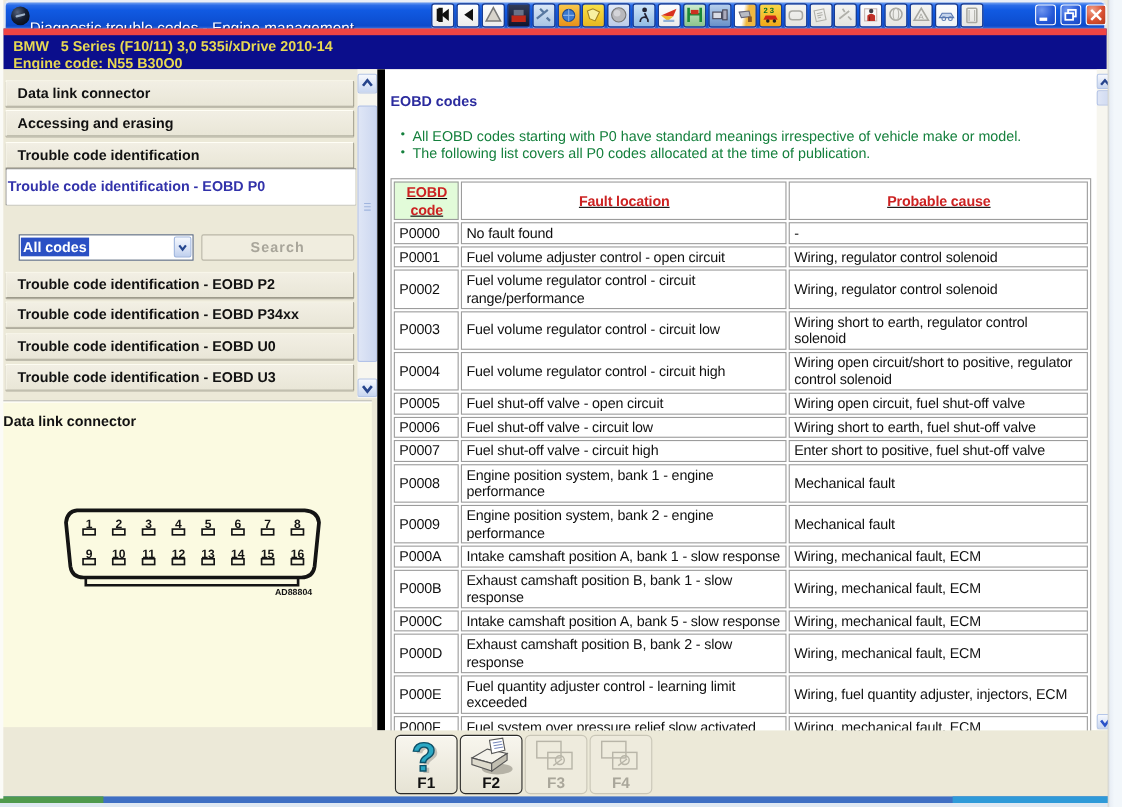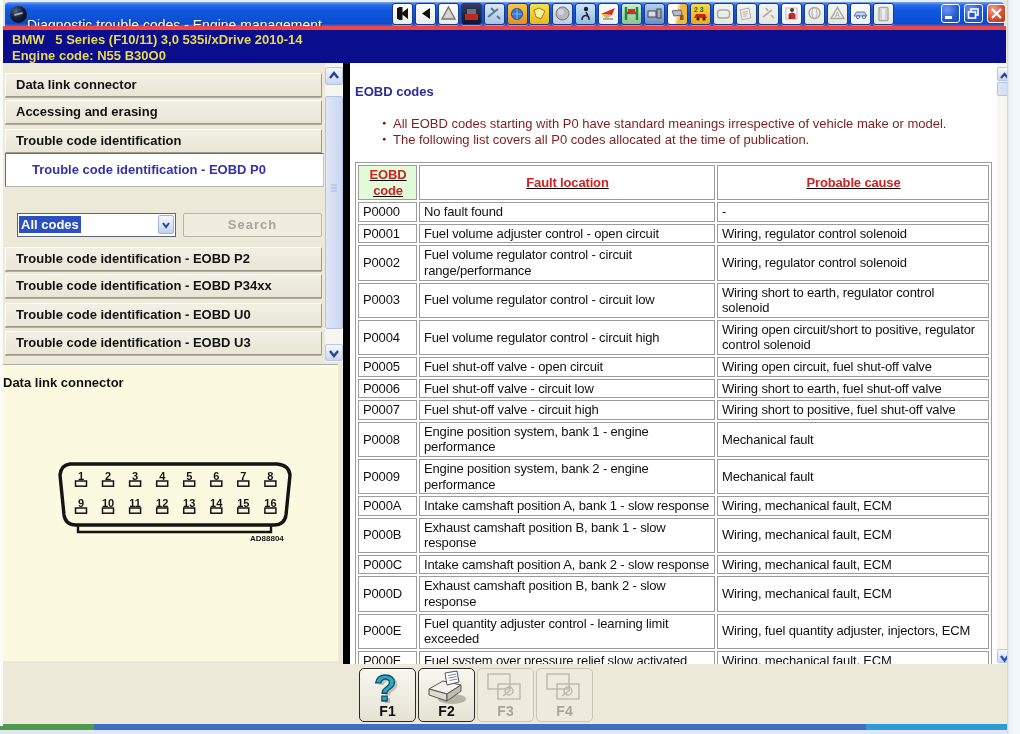--- a/index.html
+++ b/index.html
@@ -20,48 +20,48 @@
   border:1px solid #1a3a8c; background:linear-gradient(180deg,#ffffff,#e8e8e8 80%,#d8d8e8);
   box-shadow:0 1px 0 rgba(255,255,255,.4); overflow:hidden; }
 .tb svg { position:absolute; left:0; top:0; }
 
 .wbtn { position:absolute; top:4px; width:19px; height:19px; border-radius:3px; border:1px solid #fff; }
 #btn-min, #btn-max { background:radial-gradient(circle at 30% 25%, #6f96ef 0%, #2559d8 60%, #1b46c0 100%); }
 #btn-close { background:radial-gradient(circle at 30% 25%, #f0a088 0%, #d85030 55%, #b03818 100%); }
 .wbtn svg { position:absolute; left:0; top:0; }
 
 #navybar { position:absolute; left:3px; top:26px; width:1003px; height:37px; background:#0b0e8c;
-  border-top:4px solid #ef4444; }
+  border-top:6px solid #ef4444; }
 #navybar .l1 { position:absolute; left:9px; top:2px; color:#e8d952; font-size:13px; font-weight:bold; }
 #navybar .l2 { position:absolute; left:9px; top:18px; color:#e8d952; font-size:13px; font-weight:bold; }
 
 #sidebar { position:absolute; left:2px; top:63px; width:340px; height:299px; background:#ece9d8; }
 .sbtn { position:absolute; left:3px; width:317px; height:24px; background:linear-gradient(180deg,#f2efe4,#e9e6d7);
   border:1px solid #9d9a8b; border-top-color:#fffef6; border-left-color:#fffef6; border-radius:1px;
   box-shadow:0 1px 0 #b0ad9e; font-size:13px; font-weight:bold; color:#111; line-height:22px; padding-left:10px; }
-.sbtn.sel { background:#fff; color:#3232aa; width:319px; border:1px solid #6f6f6f; border-right-color:#c8c8c0; border-bottom-color:#b8b8b0; height:34px; line-height:32px; padding-left:26px; box-shadow:none; }
+.sbtn.sel { background:#fff; color:#3232aa; width:319px; border:1px solid #6f6f6f; border-right-color:#c8c8c0; border-bottom-color:#b8b8b0; height:34px; line-height:32px; padding-left:1px; box-shadow:none; }
 #enterlbl { position:absolute; left:0px; top:130px; width:340px; text-align:center; font-size:13px; font-weight:bold; color:#111; }
 #combo { position:absolute; left:15px; top:150px; width:159px; height:24px; background:#fff; border:1px solid #58667c; }
 #combo .hl { position:absolute; left:1px; top:2px; height:17px; padding:0 2px; background:#2b50c4; color:#fff; font-size:13px; font-weight:bold; line-height:17px; }
 #combo .arrowbox { position:absolute; right:1px; top:1px; width:16px; height:19px; border-radius:2px;
   background:linear-gradient(180deg,#f4f7fd,#d8e2f5 60%,#c0d0ee); border:1px solid #9db4dd; }
 #searchbtn { position:absolute; left:181px; top:150px; width:139px; height:24px; background:#f0eddf;
   border:1px solid #b9b6a7; border-radius:2px; color:#a8a59a; font-weight:bold; font-size:13px;
   text-align:center; line-height:22px; letter-spacing:1px; }
 
 .sb-track { position:absolute; background:#f7f6ef; }
 .sb-btn { position:absolute; background:linear-gradient(180deg,#f6f8fd,#dde6f7 55%,#c8d6f0); border:1px solid #b5c6e8; border-radius:2px; }
 .sb-thumb { position:absolute; background:linear-gradient(90deg,#dfe6f6,#ccd7f0); border:1px solid #b2c2e8; border-radius:2px; }
 
 #dlcpanel { position:absolute; left:2px; top:364px; width:336px; height:297px; background:#fbfae1; border-top:2px groove #fff; }
 #dlcpanel .cap { position:absolute; left:1px; top:9px; font-size:13px; font-weight:bold; color:#111; }
 
 #content { position:absolute; left:343px; top:63px; width:663px; height:601px; background:#fff; border-left:7px solid #000000; }
 #content h2 { position:absolute; left:5px; top:21px; font-size:13px; font-weight:bold; color:#2b2b9e; }
-.bullet { position:absolute; left:43px; font-size:13px; color:#7f1d1d; }
+.bullet { position:absolute; left:25px; font-size:13px; color:#15803d; }
 .bullet:before { content:"●"; font-size:7px; position:absolute; left:-11px; top:3px; }
 
 #dtc { position:absolute; left:5px; top:99px; border-collapse:separate; border-spacing:2px;
   background:#fff; border:1px solid #9c9c9c; table-layout:fixed; }
 #dtc td, #dtc th { border:1px solid #9c9c9c; font-size:13px; letter-spacing:-0.15px; line-height:15.6px; padding:1px 3px 1px 4px; vertical-align:middle; text-align:left; font-weight:normal; color:#111; white-space:nowrap; overflow:hidden; }
 #dtc th { color:#cc2222; font-weight:bold; text-align:center; }
 #dtc th.g { background:#e2fbd9; }
 
 
 #bottombar { position:absolute; left:0px; top:664px; width:1008px; height:60px; background:#ece9d8; }
@@ -348,21 +348,21 @@
             <td>Wiring open circuit, fuel shut-off valve</td>
           </tr>
       <tr>
             <td>P0006</td>
             <td>Fuel shut-off valve - circuit low</td>
             <td>Wiring short to earth, fuel shut-off valve</td>
           </tr>
       <tr>
             <td>P0007</td>
             <td>Fuel shut-off valve - circuit high</td>
-            <td>Wiring short to positive, fuel shut-off valve</td>
+            <td>Enter short to positive, fuel shut-off valve</td>
           </tr>
       <tr>
             <td>P0008</td>
             <td>Engine position system, bank 1 - engine<br>performance</td>
             <td>Mechanical fault</td>
           </tr>
       <tr>
             <td>P0009</td>
             <td>Engine position system, bank 2 - engine<br>performance</td>
             <td>Mechanical fault</td>
@@ -372,21 +372,21 @@
             <td>Intake camshaft position A, bank 1 - slow response</td>
             <td>Wiring, mechanical fault, ECM</td>
           </tr>
       <tr>
             <td>P000B</td>
             <td>Exhaust camshaft position B, bank 1 - slow<br>response</td>
             <td>Wiring, mechanical fault, ECM</td>
           </tr>
       <tr>
             <td>P000C</td>
-            <td>Intake camshaft position A, bank 2 - slow response</td>
+            <td>Intake camshaft position A, bank 5 - slow response</td>
             <td>Wiring, mechanical fault, ECM</td>
           </tr>
       <tr>
             <td>P000D</td>
             <td>Exhaust camshaft position B, bank 2 - slow<br>response</td>
             <td>Wiring, mechanical fault, ECM</td>
           </tr>
       <tr>
             <td>P000E</td>
             <td>Fuel quantity adjuster control - learning limit<br>exceeded</td>

